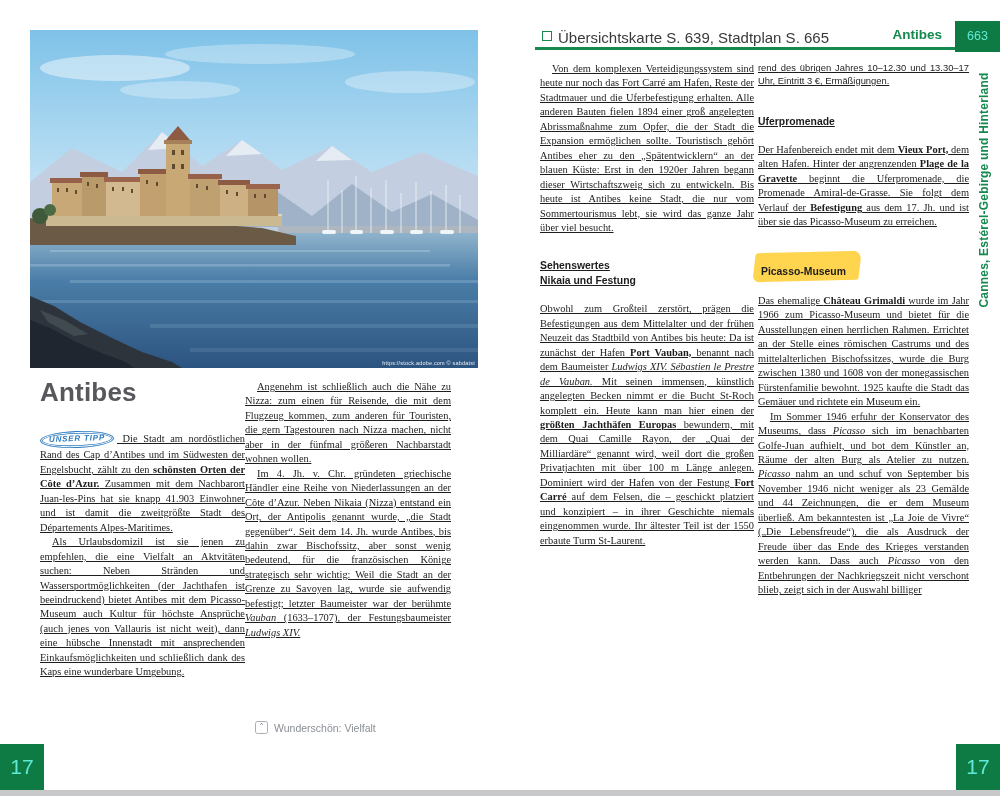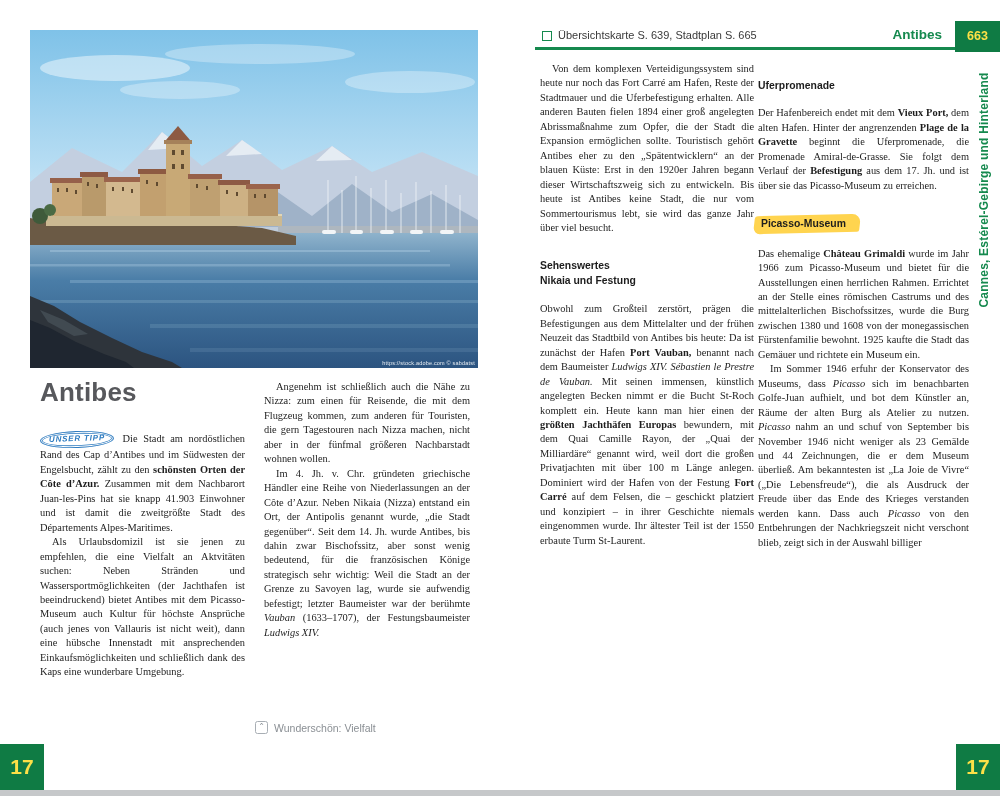--- a/index.html
+++ b/index.html
@@ -9,21 +9,21 @@
 
   
   .photo{left:30px;top:30px;width:448px;height:338px;overflow:hidden;}
   .photo svg{display:block;}
   .photo-credit{right:3px;bottom:2px;font-family:"Liberation Sans",sans-serif;
        font-size:5.5px;color:#f2f6f9;opacity:.95;letter-spacing:.2px;}
 
   
   .col{position:absolute;}
   .col p{margin:0;text-align:justify;font-size:10.4px;line-height:14.45px;
-         color:#1d1d1d;hyphens:auto;}
+         color:#1d1d1d;hyphens:auto;text-decoration:underline;}
   .col p.ind{text-indent:12px;}
   .col p b{font-weight:bold;}
   .col p i{font-style:italic;}
   .sp{ }
 
   
   .lp-title{left:40px;top:377px;font-family:"Liberation Sans",sans-serif;
         font-weight:bold;font-size:26px;color:#57585c;letter-spacing:.2px;}
   .h-green{font-family:"Liberation Sans",sans-serif;font-weight:bold;
         font-size:16.5px;color:#15894e;margin:24px 0 0 0;text-align:left;line-height:19px;}
@@ -48,46 +48,46 @@
 
   
   .caption{left:255px;top:721px;font-family:"Liberation Sans",sans-serif;
         font-size:10.5px;color:#8a8f94;display:flex;align-items:center;gap:6px;}
   .cap-icon{display:inline-block;width:11px;height:11px;border:1px solid #a8aeb4;
         border-radius:2.5px;font-size:8px;line-height:10px;text-align:center;
         color:#8a9097;font-family:"DejaVu Sans",sans-serif;}
 
   
   .rp-head-left{left:558px;top:29px;font-family:"Liberation Sans",sans-serif;
-        font-size:11px;color:#3a3a3a;}
+        font-size:15px;color:#3a3a3a;}
   .map-icon{left:542px;top:31px;width:8px;height:8px;border:1.6px solid #15894e;}
   .rp-head-right{right:58px;top:27px;font-family:"Liberation Sans",sans-serif;
         font-weight:bold;font-size:13.5px;color:#15894e;}
   .head-rule{left:535px;top:47px;width:465px;height:2.5px;background:#15894e;}
-  .pagebox{background:#0f7b44;color:#fde047;font-family:"Liberation Sans",sans-serif;
-        font-weight:bold;text-align:center;}
+  .pagebox{background:#0f7b44;color:#5eead4;font-family:"Liberation Sans",sans-serif;
+        font-weight:normal;text-align:center;}
   .pagebox-663{right:0;top:21px;width:45px;height:31px;font-size:12.5px;line-height:30px;}
   .pagebox-17l{left:0;top:744px;width:44px;height:46px;font-size:21px;line-height:45px;}
   .pagebox-17r{right:0;top:744px;width:44px;height:46px;font-size:21px;line-height:45px;}
 
   
   .v-side{left:834px;top:183px;width:300px;text-align:center;
         transform:rotate(-90deg);font-family:"Liberation Sans",sans-serif;
         font-weight:bold;font-size:12px;color:#15894e;letter-spacing:.2px;}
 
   
-  .hl{position:relative;z-index:0;display:inline-block;padding:1px 6px 2px 3px;}
+  .hl{position:relative;z-index:0;display:inline-block;padding:12px 6px 2px 3px;}
   .hl::before{content:"";position:absolute;z-index:-1;
         left:-4px;right:-8px;top:-1px;bottom:0;background:#ffd44f;
         transform:rotate(-1.4deg) skewX(-8deg);
         border-radius:3px 9px 2px 7px;}
 
   
   .lp-col1{left:40px;top:431px;width:205px;}
-  .lp-col2{left:264px;top:380px;width:206px;}
+  .lp-col2{left:245px;top:380px;width:206px;}
   .rp-col1{left:540px;top:62px;width:214px;}
   .rp-col2{left:758px;top:62px;width:211px;}
   .mt{margin-top:14px !important;}
   .mt2{margin-top:13px !important;}
   .mt-info{margin-top:15px !important;}
   .mt-h2{margin-top:24px !important;}
   .mt-pic{margin-top:23px !important;}
 
   .bottom-strip{left:0;top:790px;width:1000px;height:6px;background:#c6c8ca;}
 </style>
@@ -234,21 +234,22 @@
 <div class="abs v-side">Cannes, Estérel-Gebirge und Hinterland</div>
 
 <div class="col rp-col1">
   <p class="ind">Von dem komplexen Verteidigungssystem sind heute nur noch das Fort Carré am Hafen, Reste der Stadtmauer und die Uferbefestigung erhalten. Alle anderen Bauten fielen 1894 einer groß angelegten Abrissmaßnahme zum Opfer, die der Stadt die Expansion ermöglichen sollte. Touristisch gehört Antibes eher zu den „Spätentwicklern“ an der blauen Küste: Erst in den 1920er Jahren begann dieser Wirtschaftszweig sich zu entwickeln. Bis heute ist Antibes keine Stadt, die nur vom Sommertourismus lebt, sie wird das ganze Jahr über viel besucht.</p>
   <p class="h-green mt-h2">Sehenswertes</p>
   <p class="h-sub">Nikaia und Festung</p>
   <p class="mt"><span class="sp">Obwohl zum Großteil zerstört, prägen die Befestigungen aus dem Mittelalter und der frühen Neuzeit das Stadtbild von Antibes bis heute: Da ist zunächst der Hafen </span><b>Port Vauban,</b><span class="sp"> benannt nach dem Baumeister </span><i>Ludwigs XIV. Sébastien le Prestre de Vauban.</i><span class="sp"> Mit seinen immensen, künstlich angelegten Becken nimmt er die Bucht St-Roch komplett ein. Heute kann man hier einen der </span><b>größten Jachthäfen Europas</b><span class="sp"> bewundern, mit dem Quai Camille Rayon, der „Quai der Milliardäre“ genannt wird, weil dort die großen Privatjachten mit über 100 m Länge anlegen. Dominiert wird der Hafen von der Festung </span><b>Fort Carré</b><span class="sp"> auf dem Felsen, die – geschickt platziert und konzipiert – in ihrer Geschichte niemals eingenommen wurde. Ihr ältester Teil ist der 1550 erbaute Turm St-Laurent.</span></p>
 </div>
 
 <div class="col rp-col2">
-  <p class="h-sub" style="margin-top:17px;">Uferpromenade</p>
+  <p class="sans-info">rend des übrigen Jahres 10–12.30 und 13.30–17 Uhr, Eintritt 3 €, Ermäßigungen.</p>
+  <p class="h-sub" style="margin-top:28px;">Uferpromenade</p>
   <p class="mt2"><span class="sp">Der Hafenbereich endet mit dem </span><b>Vieux Port,</b><span class="sp"> dem alten Hafen. Hinter der angrenzenden </span><b>Plage de la Gravette</b><span class="sp"> beginnt die Uferpromenade, die Promenade Amiral-de-Grasse. Sie folgt dem Verlauf der </span><b>Befestigung</b><span class="sp"> aus dem 17. Jh. und ist über sie das Picasso-Museum zu erreichen.</span></p>
   <p class="h-sub mt-pic"><span class="hl">Picasso-Museum</span></p>
   <p class="mt2"><span class="sp">Das ehemalige </span><b>Château Grimaldi</b><span class="sp"> wurde im Jahr 1966 zum Picasso-Museum und bietet für die Ausstellungen einen herrlichen Rahmen. Errichtet an der Stelle eines römischen Castrums und des mittelalterlichen Bischofssitzes, wurde die Burg zwischen 1380 und 1608 von der monegassischen Fürstenfamilie bewohnt. 1925 kaufte die Stadt das Gemäuer und richtete ein Museum ein.</span></p>
   <p class="ind"><span class="sp">Im Sommer 1946 erfuhr der Konservator des Museums, dass </span><i>Picasso</i><span class="sp"> sich im benachbarten Golfe-Juan aufhielt, und bot dem Künstler an, Räume der alten Burg als Atelier zu nutzen. </span><i>Picasso</i><span class="sp"> nahm an und schuf von September bis November 1946 nicht weniger als 23 Gemälde und 44 Zeichnungen, die er dem Museum überließ. Am bekanntesten ist „La Joie de Vivre“ („Die Lebensfreude“), die als Ausdruck der Freude über das Ende des Krieges verstanden werden kann. Dass auch </span><i>Picasso</i><span class="sp"> von den Entbehrungen der Nachkriegszeit nicht verschont blieb, zeigt sich in der Auswahl billiger</span></p>
 </div>
 
 <div class="abs pagebox pagebox-17r">17</div>
 <div class="abs bottom-strip"></div>
 
 </body></html>

